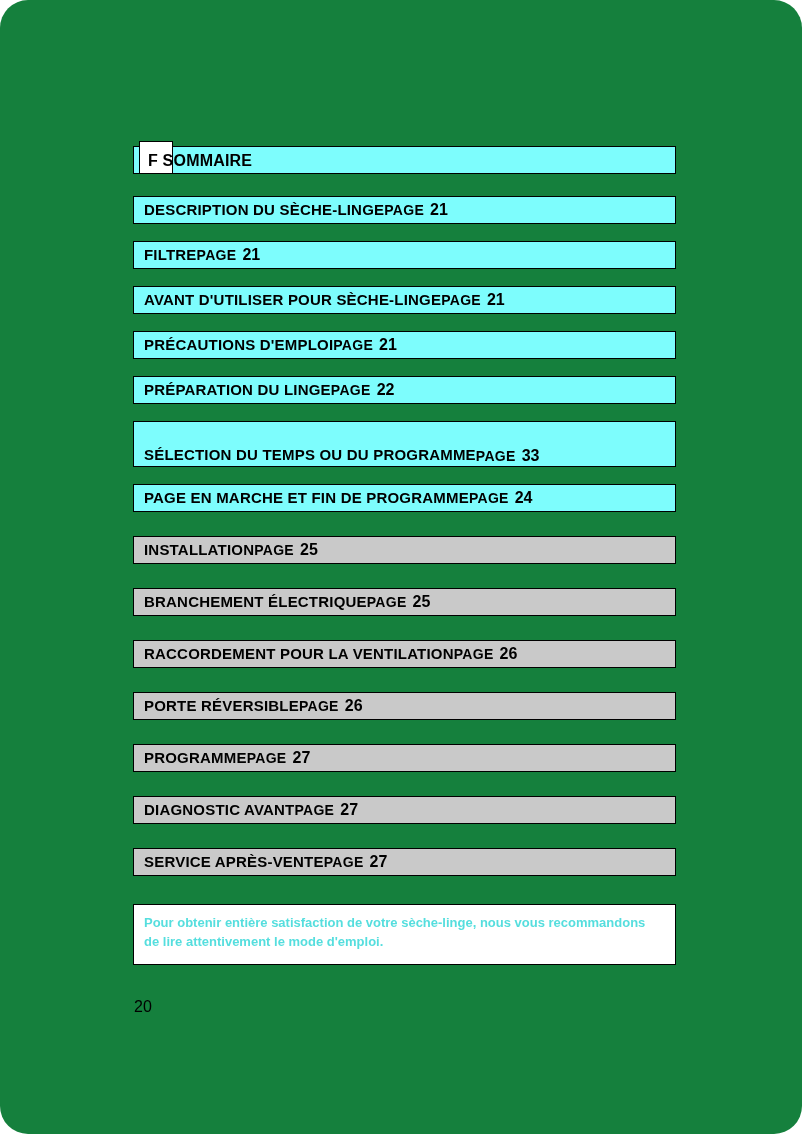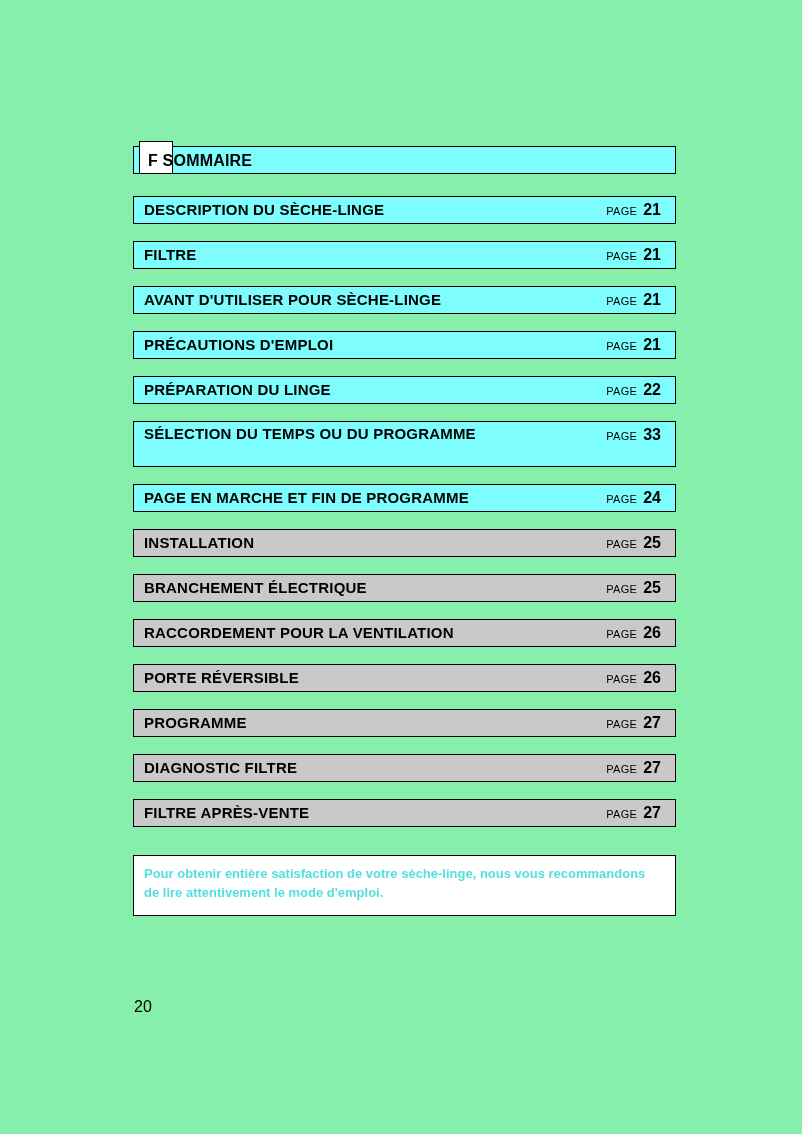--- a/index.html
+++ b/index.html
@@ -3,21 +3,21 @@
 <meta charset="utf-8">
 <style>
   * { margin: 0; padding: 0; box-sizing: border-box; }
   html, body { background: #ffffff; }
   body {
     font-family: "Liberation Sans", sans-serif;
     width: 802px; height: 1134px;
     position: relative;
     color: #000;
   }
-  .page { position: absolute; inset: 0; background: #86efac; }
+  .page { position: absolute; inset: 0; background: #15803d; border-radius: 28px; }
   .content {
     position: absolute;
     left: 133px; top: 146px; width: 543px;
   }
   
   .header-bar {
     position: relative;
     height: 28px;
     background: #7dfdfd;
     border: 1px solid #000;
@@ -40,36 +40,35 @@
     z-index: 2;
     white-space: pre;
   }
   
   .toc { display: flex; flex-direction: column; gap: 17px; }
   .row {
     height: 28px;
     border: 1px solid #000;
     display: flex;
     align-items: center;
-    justify-content: space-between;
     padding: 0 14px 0 10px;
   }
-  .row.double { height: 46px; align-items: flex-end; padding-bottom: 22px; }
+  .row.double { height: 46px; align-items: flex-end; padding-bottom: 1px; }
   .row.cyan { background: #7dfdfd; }
-  .row.gray { background: #c9c9c9; }
+  .row.gray { background: #c9c9c9; margin-top: 7px; }
   .row-label {
     font-size: 15px; font-weight: bold;
     letter-spacing: 0.2px;
     line-height: 1.25;
   }
   .row-page {
     display: flex; align-items: baseline; gap: 6px;
     white-space: nowrap;
   }
-  .page-word { font-size: 11px; font-weight: normal; letter-spacing: 0.3px; }
+  .page-word { font-size: 14px; font-weight: bold; letter-spacing: 0.3px; }
   .page-num { font-size: 16px; font-weight: bold; }
   
   .note-box {
     margin-top: 28px;
     border: 1px solid #000;
     background: #fff;
     padding: 9px 27px 12px 10px;
     min-height: 52px;
   }
   .note-text {
@@ -189,29 +188,29 @@
 
       <div class="row gray">
         <span class="row-label">PROGRAMME</span>
         <span class="row-page">
             <span class="page-word">PAGE</span>
             <span class="page-num">27</span>
           </span>
       </div>
 
       <div class="row gray">
-        <span class="row-label">DIAGNOSTIC FILTRE</span>
+        <span class="row-label">DIAGNOSTIC AVANT</span>
         <span class="row-page">
             <span class="page-word">PAGE</span>
             <span class="page-num">27</span>
           </span>
       </div>
 
       <div class="row gray">
-        <span class="row-label">FILTRE APRÈS-VENTE</span>
+        <span class="row-label">SERVICE APRÈS-VENTE</span>
         <span class="row-page">
             <span class="page-word">PAGE</span>
             <span class="page-num">27</span>
           </span>
       </div>
 
     </div>
 
     <div class="note-box">
       <div class="note-text">Pour obtenir entière satisfaction de votre sèche-linge, nous vous recommandons de lire attentivement le mode d'emploi.</div>

